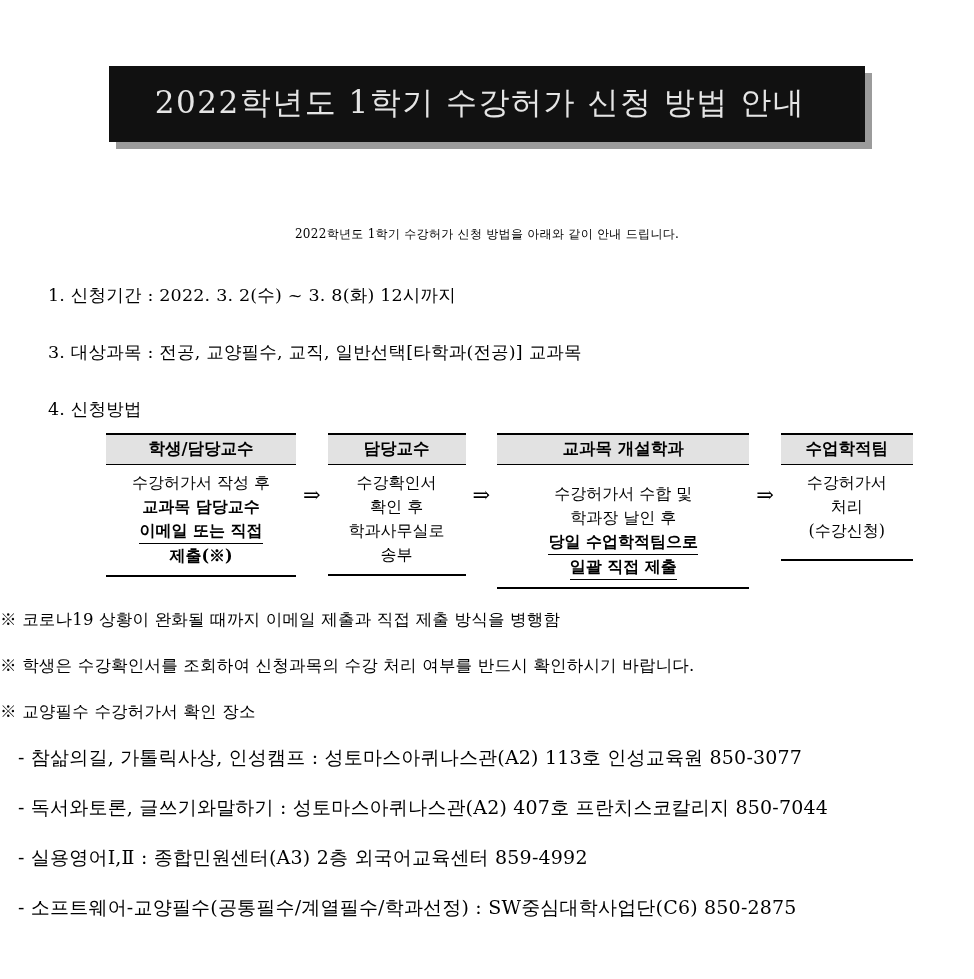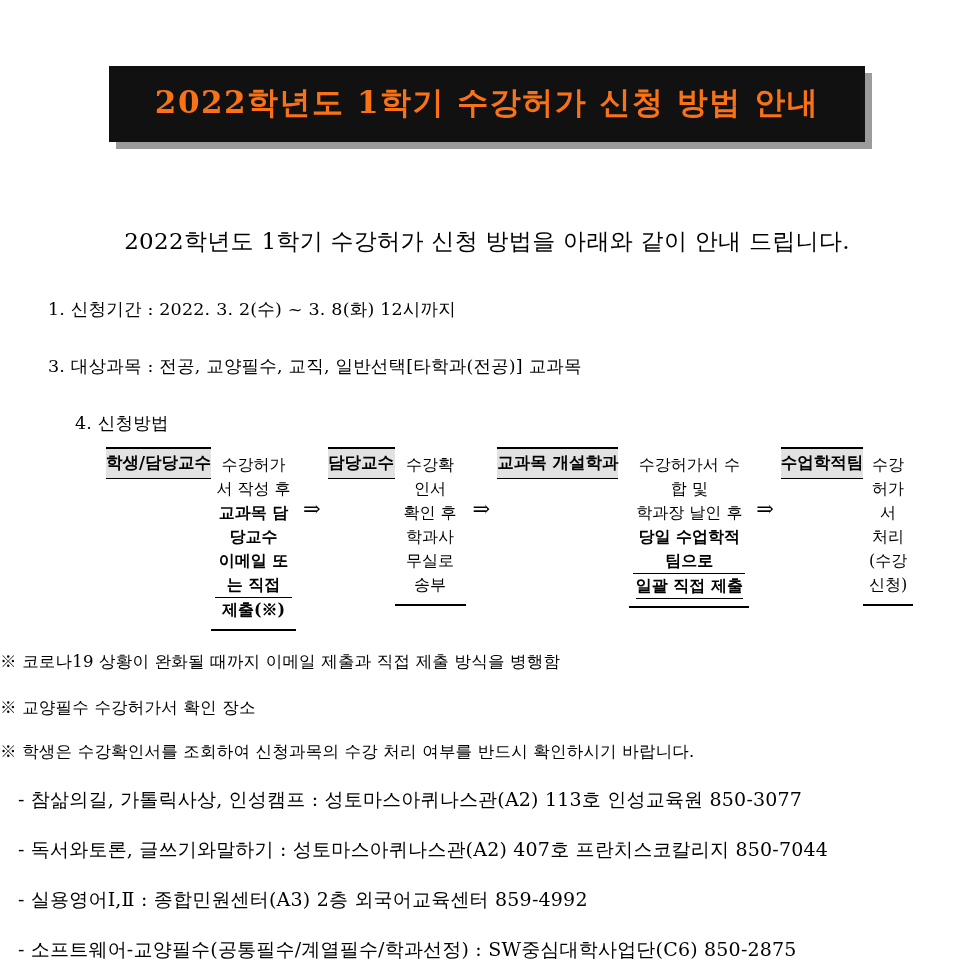--- a/index.html
+++ b/index.html
@@ -32,62 +32,61 @@
     top: 7px;
     width: 100%;
     height: 100%;
     background: #9b9b9b;
     z-index: 0;
   }
   .title-banner {
     position: relative;
     z-index: 1;
     background: #111111;
-    color: #f97316;
-    padding: 16px 46px 18px 46px;
+    color: #e5e5e5;
+    padding: 16px 60px 18px 46px;
     font-size: 31px;
-    font-weight: bold;
+    font-weight: normal;
     letter-spacing: 1.5px;
     white-space: nowrap;
   }
 
   
   .intro {
     margin-top: 84px;
     text-align: center;
-    font-size: 23px;
+    font-size: 12px;
     letter-spacing: 0.3px;
   }
 
   
   .items {
     margin-top: 40px;
     padding-left: 48px;
   }
   .item {
     font-size: 17.5px;
     margin-bottom: 33px;
     letter-spacing: 0.2px;
     white-space: nowrap;
   }
   .item.last {
     margin-bottom: 12px;
-    margin-left: 27px;
   }
 
   
   .flow {
     margin-top: 6px;
     padding-left: 106px;
     display: flex;
     align-items: flex-start;
   }
   .flow-box {
     display: flex;
-    flex-direction: row;
+    flex-direction: column;
     align-items: flex-start;
   }
   .flow-head {
     background: #e2e2e2;
     border-top: 2px solid #000;
     border-bottom: 1px solid #000;
     font-size: 16.5px;
     font-weight: bold;
     text-align: center;
     padding: 3px 0 4px 0;
@@ -210,19 +209,19 @@
       <span class="n">수강허가서</span>
       <span class="n">처리</span>
       <span class="n">(수강신청)</span>
     </div>
   </div>
 
 </div>
 
 <div class="notes">
   <div class="note">※ 코로나19 상황이 완화될 때까지 이메일 제출과 직접 제출 방식을 병행함</div>
+  <div class="note">※ 학생은 수강확인서를 조회하여 신청과목의 수강 처리 여부를 반드시 확인하시기 바랍니다.</div>
   <div class="note tight">※ 교양필수 수강허가서 확인 장소</div>
-  <div class="note">※ 학생은 수강확인서를 조회하여 신청과목의 수강 처리 여부를 반드시 확인하시기 바랍니다.</div>
   <div class="sub">- 참삶의길, 가톨릭사상, 인성캠프 : 성토마스아퀴나스관(A2) 113호 인성교육원 850-3077</div>
   <div class="sub">- 독서와토론, 글쓰기와말하기 : 성토마스아퀴나스관(A2) 407호 프란치스코칼리지 850-7044</div>
   <div class="sub">- 실용영어Ⅰ,Ⅱ : 종합민원센터(A3) 2층 외국어교육센터 859-4992</div>
   <div class="sub">- 소프트웨어-교양필수(공통필수/계열필수/학과선정) : SW중심대학사업단(C6) 850-2875</div>
 </div>
 
 </body></html>

